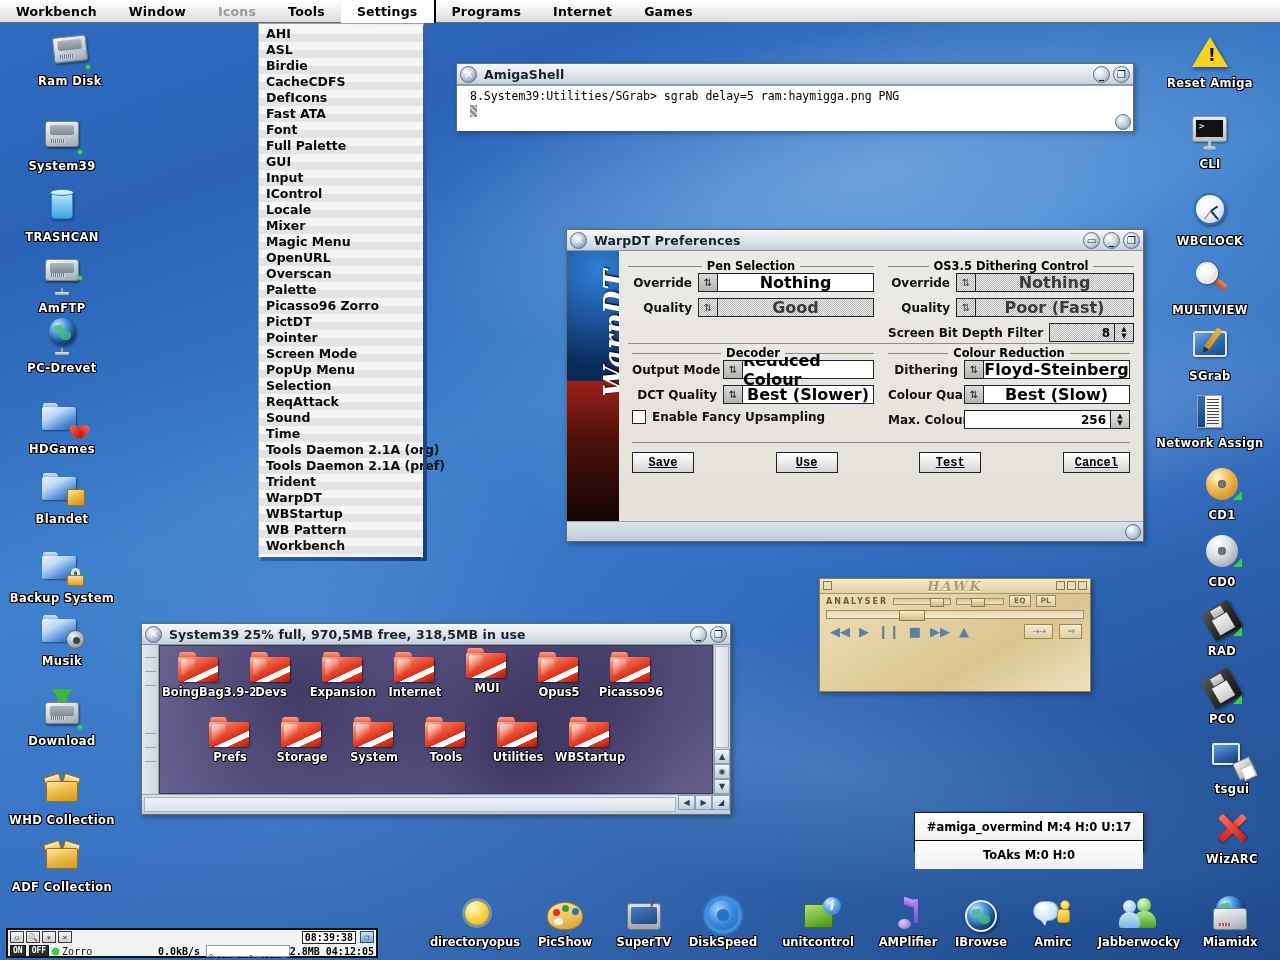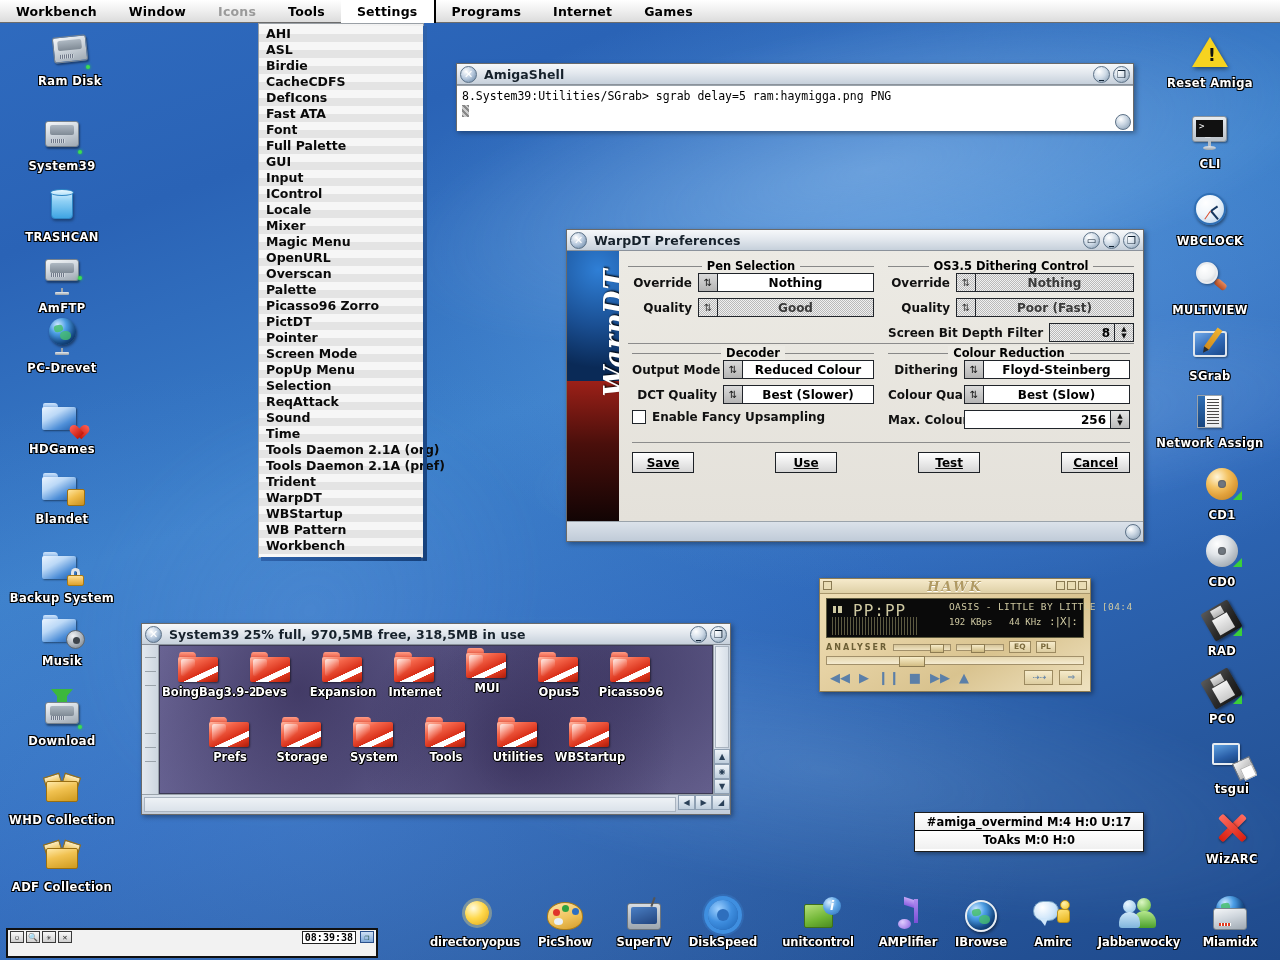--- a/index.html
+++ b/index.html
@@ -98,21 +98,21 @@
   }
   .win-grow { margin-left: auto; display: flex; gap: 3px; padding-right: 3px; }
   .win-body { position: relative; }
 
   
   #shell { left: 456px; top: 63px; width: 678px; height: 68px; }
   #shell .win-body {
     background: #ffffff; height: 46px;
     margin: 0; border-top: 1px solid #9aa3ab;
     font-family: "DejaVu Sans Mono", monospace;
-    font-size: 11.5px; color: #000; padding: 3px 5px;
+    font-size: 11.5px; color: #000; padding: 3px 13px;
     position: relative;
   }
   #shell-cursor {
     width: 7px; height: 12px; background: repeating-linear-gradient(45deg,#888 0 2px,#ccc 2px 4px);
     display: block; margin-top: 2px;
   }
   .shell-knob {
     position: absolute; right: 2px; bottom: 1px; width: 16px; height: 16px; border-radius: 50%;
     background: radial-gradient(circle at 35% 30%, #fff, #c7d4e1 45%, #7e94ab 100%);
     border: 1px solid #5d7287;
@@ -159,21 +159,21 @@
     border: 1px solid #20242a; background: #fff; flex: 1;
   }
   .cycle .cyarrow {
     width: 19px; border-right: 1px solid #20242a;
     background: linear-gradient(180deg,#dadada,#b4b4b4);
     display: flex; align-items: center; justify-content: center;
     font-size: 10px; color: #111;
   }
   .cycle .cyval {
     flex: 1; display: flex; align-items: center; justify-content: center;
-    font-size: 12px; font-weight: bold; color: #000;
+    font-size: 16px; font-weight: bold; color: #000;
   }
   .cycle.ghost { opacity: 1; }
   .cycle.ghost .cyval, .cycle.ghost .cyarrow {
     background-image: repeating-conic-gradient(#b9b9b9 0% 25%, #f0f0f0 0% 50%);
     background-size: 2px 2px; color: #3a3a3a;
   }
   .numfield {
     height: 19px; border: 1px solid #20242a; background: #fff; flex: 1;
     display: flex; align-items: center; justify-content: flex-end;
     font-size: 12px; font-weight: bold; padding-right: 4px;
@@ -213,21 +213,21 @@
     display: inline-block; flex: 0 0 auto; margin-right: 6px;
   }
   .btnrow { display: flex; justify-content: space-between; margin-top: 13px;
     border-top: 1px solid #8c8c8c; padding-top: 9px; }
   .abtn {
     min-width: 62px; height: 21px; border: 1px solid #1d2126;
     background: linear-gradient(180deg,#ffffff,#e9e9e9 55%,#d6d6d6);
     font-size: 12px; font-weight: bold; color: #000;
     display: flex; align-items: center; justify-content: center; padding: 0 11px;
   }
-  .u { text-decoration: underline; }
+  .u { text-decoration: underline; font-family: Liberation Mono, monospace; }
   #warp-foot {
     height: 20px; background: linear-gradient(180deg,#dbe2ea,#c0cbd8);
     border-top: 1px solid #9aa3ab; position: relative;
   }
   #warp-foot .shell-knob { right: 2px; bottom: 1px; }
 
   
   #drawer { left: 141px; top: 623px; width: 590px; height: 192px; }
   #drawer .dbody { display: flex; height: 149px; }
   .lscroll {
@@ -587,21 +587,21 @@
   #hawk-ctrl .wide { margin-left:auto; display:flex; gap:6px; }
   #hawk-ctrl .wbtn { font-size:9px; color:#5b7fa8; border:1px solid #9c8a60;
     background:linear-gradient(180deg,#f6ebcb,#ddcda0); padding:0 7px; line-height:13px; letter-spacing:-1px; }
 
   
   #irc {
     position:absolute; left:914px; top:812px; width:230px; height:40px; z-index:21;
     background:#fff; border:1px solid #1c1c1c; box-shadow:2px 2px 4px rgba(0,0,0,.35);
   }
   #irc .irow {
-    height:18px; display:flex; align-items:center; justify-content:center;
+    height:28px; display:flex; align-items:center; justify-content:center;
     font-size:11.5px; font-weight:bold; color:#000; white-space:nowrap;
     border-bottom:1px solid #000; background:linear-gradient(180deg,#ffffff,#f0f0f0);
   }
   #irc .irow:last-child{border-bottom:none;}
 
   
   #statusbar {
     position:absolute; left:6px; top:928px; width:372px; height:30px; z-index:25;
     background:#f2f2f2; border:2px solid #101010;
     font-family:"DejaVu Sans Mono", monospace;
@@ -984,29 +984,20 @@
 </div>
 
 <div id="hawk">
   <div id="hawk-title">
     <div class="hgad" style="left:3px;top:2px;"></div>
     <div class="hname">HAWK</div>
     <div class="hgad" style="right:25px;top:2px;"></div>
     <div class="hgad" style="right:14px;top:2px;"></div>
     <div class="hgad" style="right:3px;top:2px;"></div>
   </div>
-  <div id="hawk-lcd">
-    <div id="hawk-pause"></div>
-    <div id="hawk-time">PP:PP</div>
-    <div id="hawk-track">OASIS - LITTLE BY LITTLE [04:4</div>
-    <div id="hawk-rate">192 KBps</div>
-    <div id="hawk-khz">44 KHz</div>
-    <div id="hawk-bal">:|X|:</div>
-    <div id="hawk-analyser-bars"></div>
-  </div>
   <div id="hawk-row2">
     <div id="hawk-anl">ANALYSER</div>
     <div class="hslider" style="width:58px;">
         <div class="knob" style="left:36px;"></div>
       </div>
     <div class="hslider" style="width:48px;">
         <div class="knob" style="left:14px;"></div>
       </div>
     <div class="hsmbtn">EQ</div>
     <div class="hsmbtn">PL</div>
@@ -1035,20 +1026,36 @@
 
 <div id="statusbar">
   <div id="sb-top">
     <div class="sb-btn">▫</div>
     <div class="sb-btn">🔍</div>
     <div class="sb-btn">✳</div>
     <div class="sb-btn">✕</div>
     <div id="sb-clock">08:39:38</div>
     <div id="sb-winbtn">❐</div>
   </div>
+  <div id="sb-bot">
+    <div class="sb-onoff">ON</div>
+    <div class="sb-onoff">OFF</div>
+    <div class="sb-dot"></div>
+    <div id="sb-zorro">Zorro</div>
+    <div id="sb-rate">0.0kB/s</div>
+    <div id="sb-graph">
+      <svg width="82" height="10" viewBox="0 0 82 10" preserveAspectRatio="none">
+        <polyline points="0,8 4,3 8,8 12,5 16,8 20,7 24,8 28,6 32,8 36,7 40,8 44,4 48,8 52,6 56,8 60,5 64,8 68,7 72,8 76,6 82,8" fill="none" stroke="#4a6fa8" stroke-width="1"></polyline>
+      </svg>
+    </div>
+    <div id="sb-mem">
+      <span>2.8MB</span>
+      <span>04:12:05</span>
+    </div>
+  </div>
 </div>
 
 <div class="dtop" style="left: 10px; top: 30px;">
     <div class="gfx">
       <div class="hdd" style="transform:rotate(-6deg)"></div>
       <div class="led"></div>
     </div>
     <div class="ilabel">Ram Disk</div>
   </div>
 <div class="dtop" style="left: 2px; top: 115px;">

